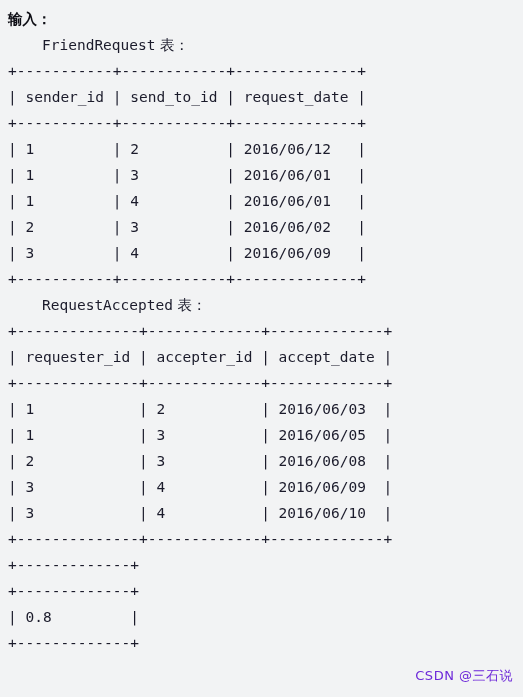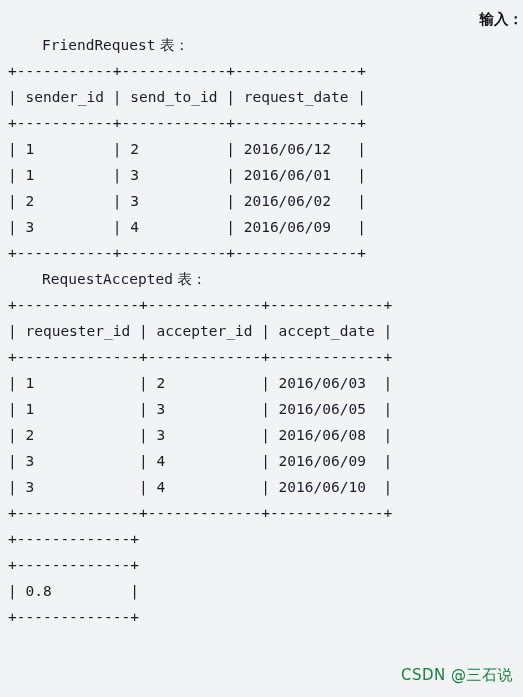--- a/index.html
+++ b/index.html
@@ -30,59 +30,59 @@
     color: #1b1b2b;
   }
   .label-cjk {
     font-family: "DejaVu Sans", "Liberation Sans", sans-serif;
     font-weight: bold;
     font-size: 14.5px;
     line-height: 26px;
     height: 26px;
     white-space: pre;
     color: #0d0d14;
-    text-align: right;
   }
   .table-title {
     font-size: 14.5px;
     line-height: 26px;
     height: 26px;
     white-space: pre;
     color: #1b1b2b;
     margin-left: 34px;
   }
   .table-title .cjk {
     font-family: "DejaVu Sans", "Liberation Sans", sans-serif;
   }
   .watermark {
     position: absolute;
     right: 10px;
     bottom: 12px;
     font-family: "DejaVu Sans", "Liberation Sans", sans-serif;
-    font-size: 15px;
-    color: #15803d;
+    font-size: 13px;
+    color: #6d28d9;
     letter-spacing: 0.5px;
     white-space: pre;
     user-select: none;
   }
 </style>
 </head>
 <body>
 
 <div class="page">
 
   <div class="label-cjk">输入：</div>
 
   <div class="table-title"><span>FriendRequest</span><span class="cjk"> 表：</span></div>
 
   <div class="line">+-----------+------------+--------------+</div>
   <div class="line">| sender_id | send_to_id | request_date |</div>
   <div class="line">+-----------+------------+--------------+</div>
   <div class="line">| 1         | 2          | 2016/06/12   |</div>
   <div class="line">| 1         | 3          | 2016/06/01   |</div>
+  <div class="line">| 1         | 4          | 2016/06/01   |</div>
   <div class="line">| 2         | 3          | 2016/06/02   |</div>
   <div class="line">| 3         | 4          | 2016/06/09   |</div>
   <div class="line">+-----------+------------+--------------+</div>
 
   <div class="table-title"><span>RequestAccepted</span><span class="cjk"> 表：</span></div>
 
   <div class="line">+--------------+-------------+-------------+</div>
   <div class="line">| requester_id | accepter_id | accept_date |</div>
   <div class="line">+--------------+-------------+-------------+</div>
   <div class="line">| 1            | 2           | 2016/06/03  |</div>

